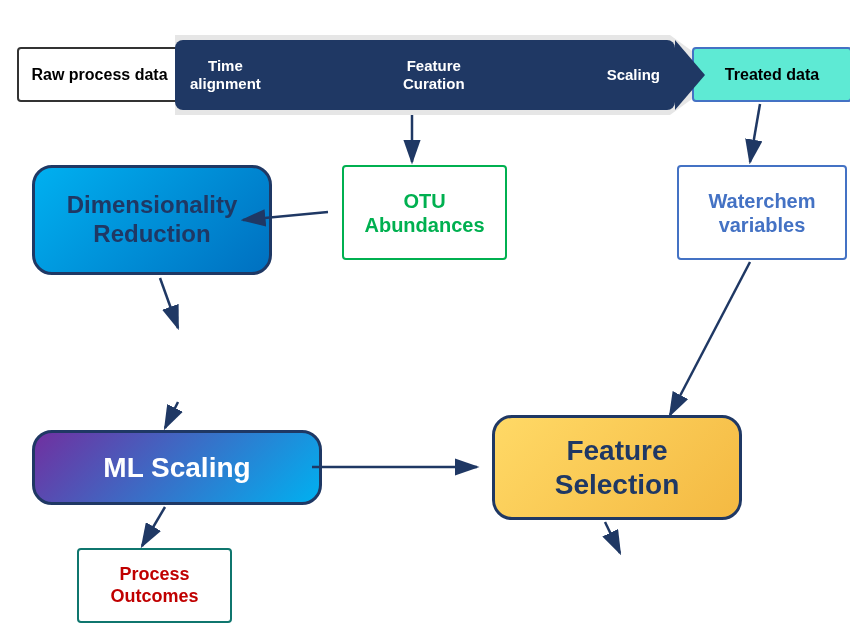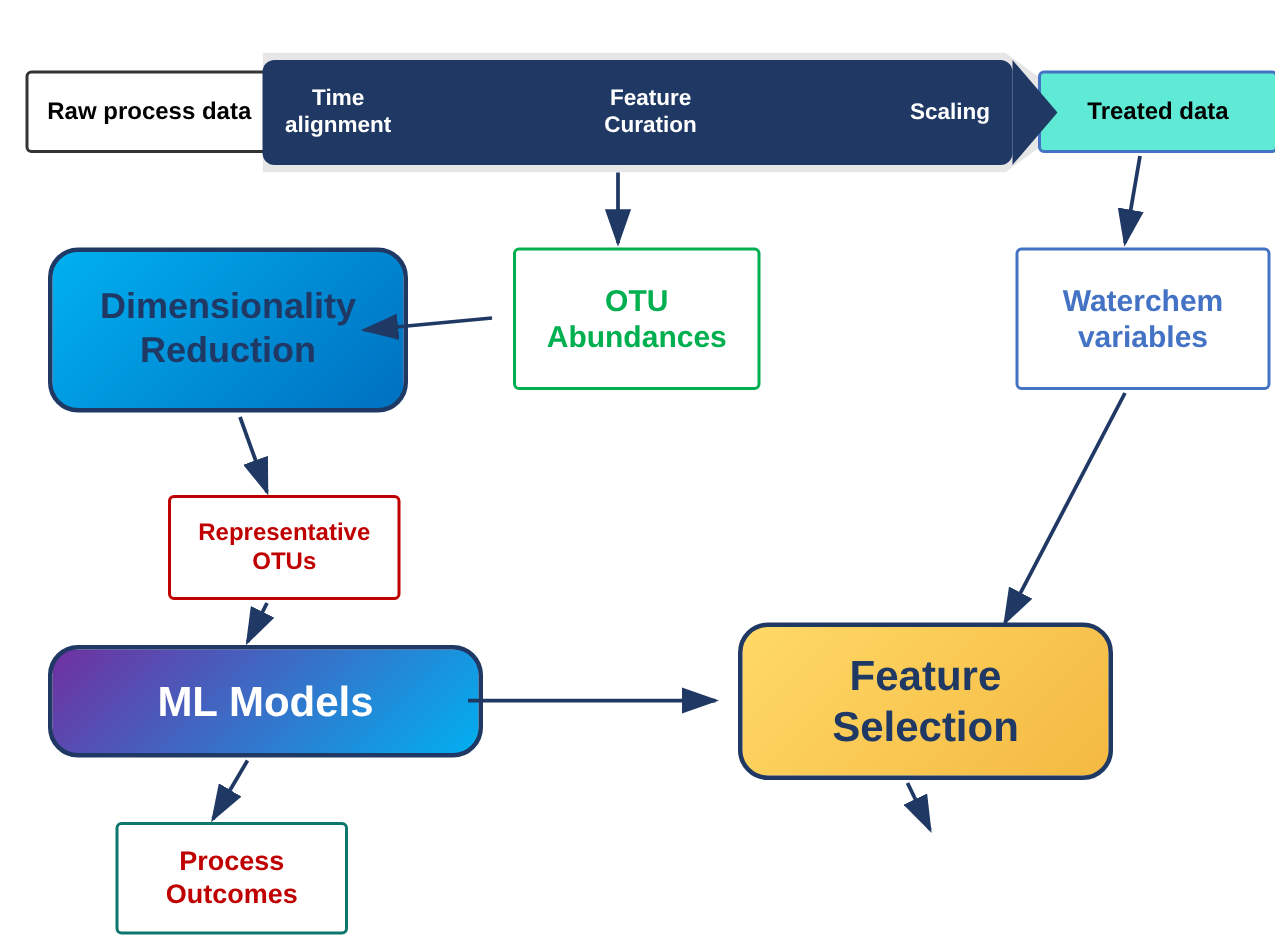--- a/index.html
+++ b/index.html
@@ -230,27 +230,23 @@
   <div class="box otu-abundances">
     <span style="white-space:pre-line;">OTU
 Abundances</span>
   </div>
 
   <div class="box waterchem">
     <span style="white-space:pre-line;">Waterchem
 variables</span>
   </div>
 
-  <div class="box rep-otus">
-    <span style="white-space:pre-line;">Representative
-OTUs</span>
-  </div>
 
   <div class="box ml-models">
-    <span>ML Models</span>
+    <span>ML Scaling</span>
   </div>
 
   <div class="box feature-selection">
     <span style="white-space:pre-line;">Feature
 Selection</span>
   </div>
 
   <div class="box process-outcomes">
     <span style="white-space:pre-line;">Process
 Outcomes</span>

